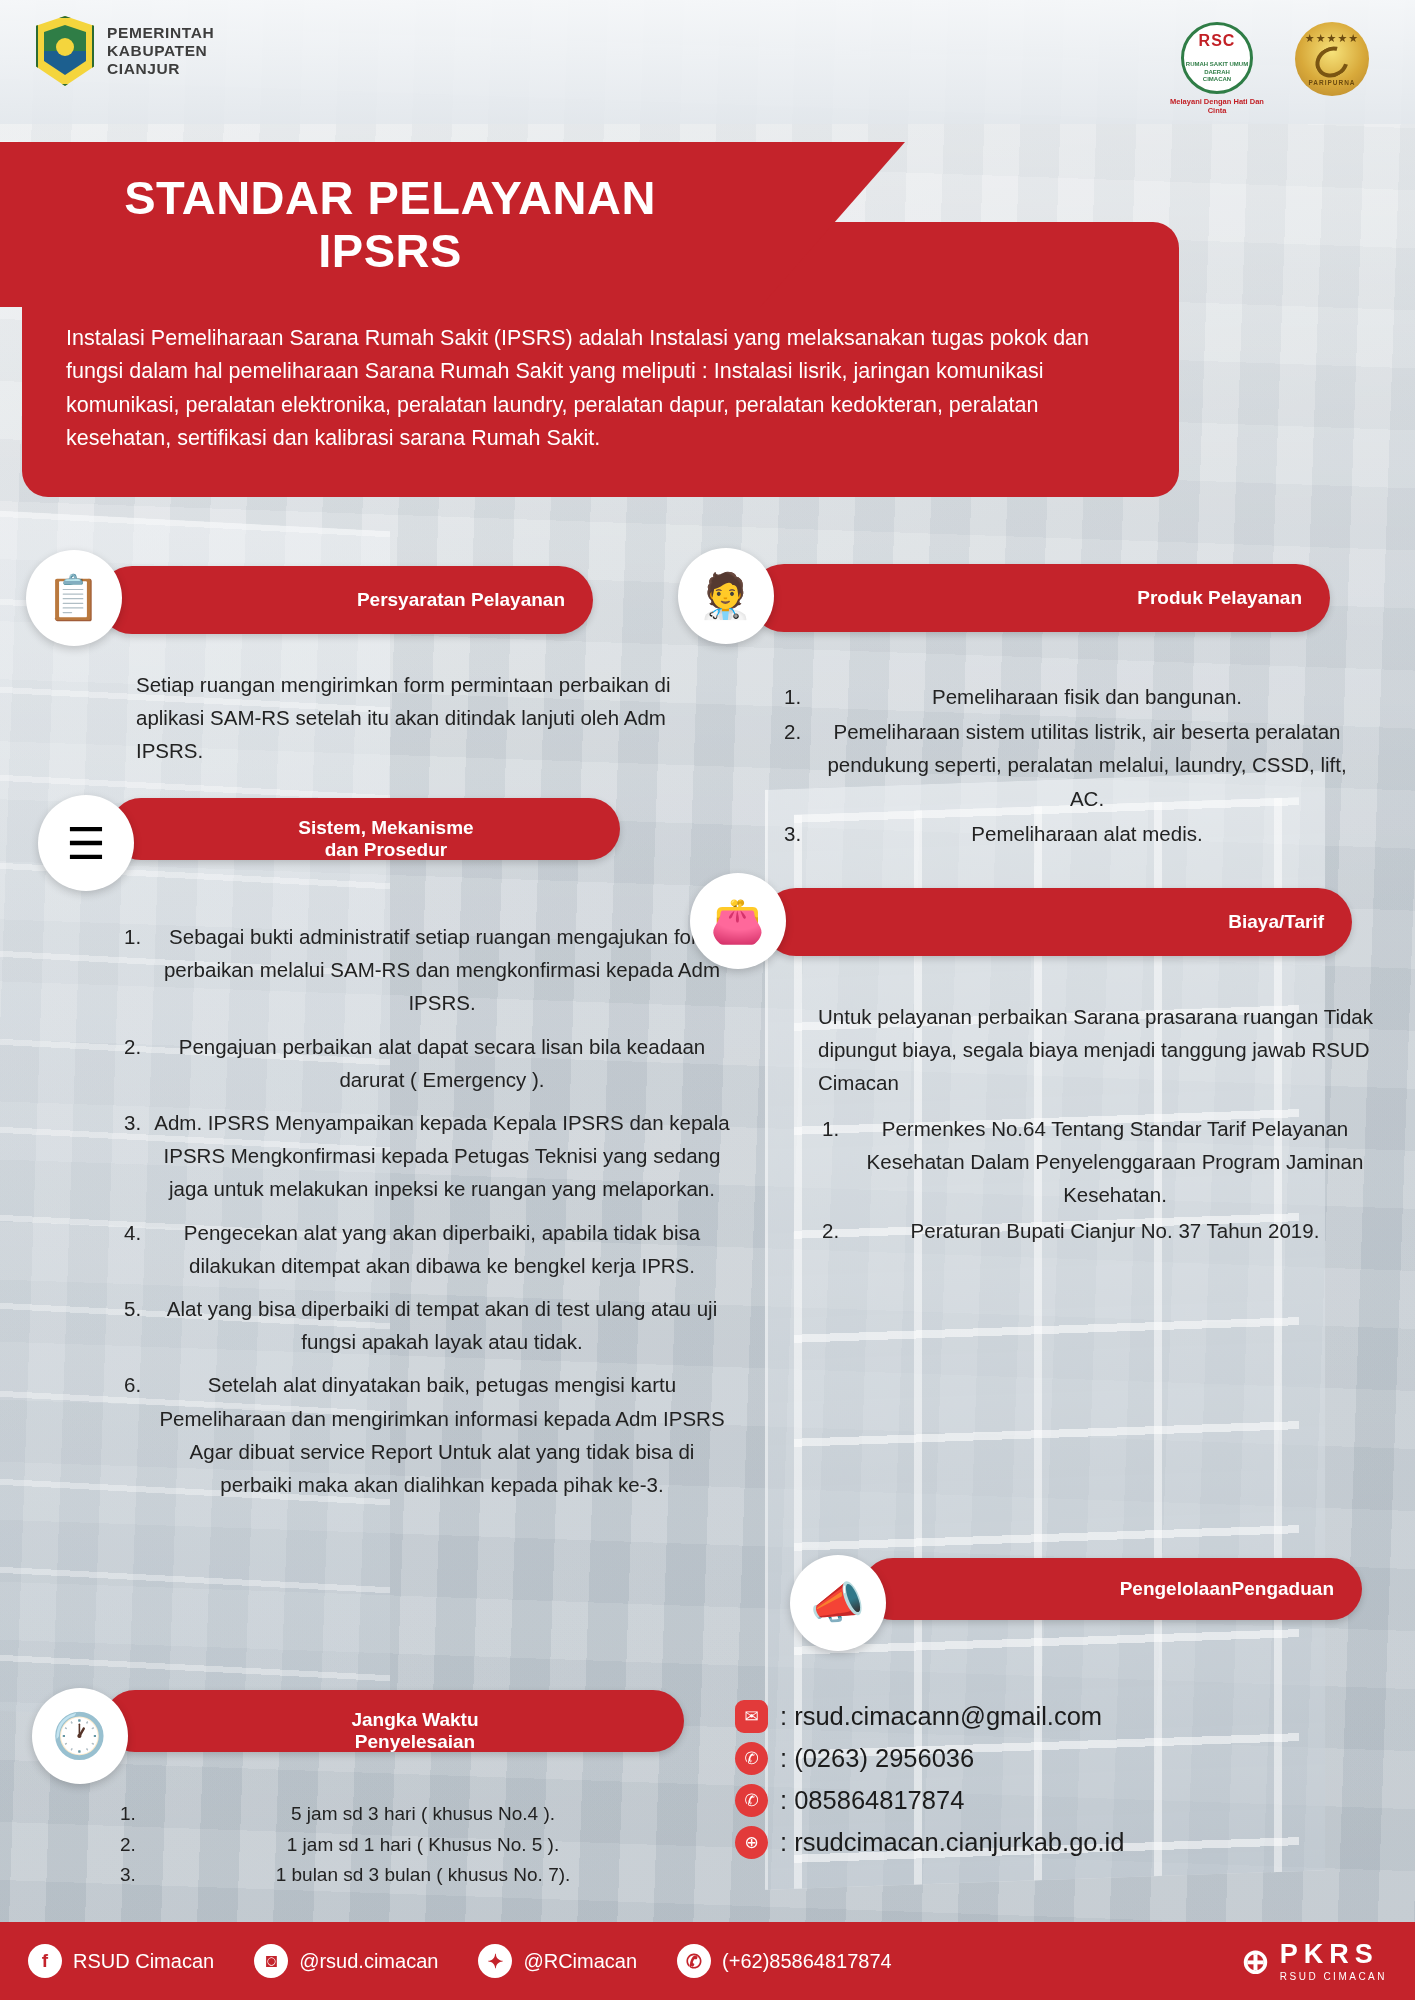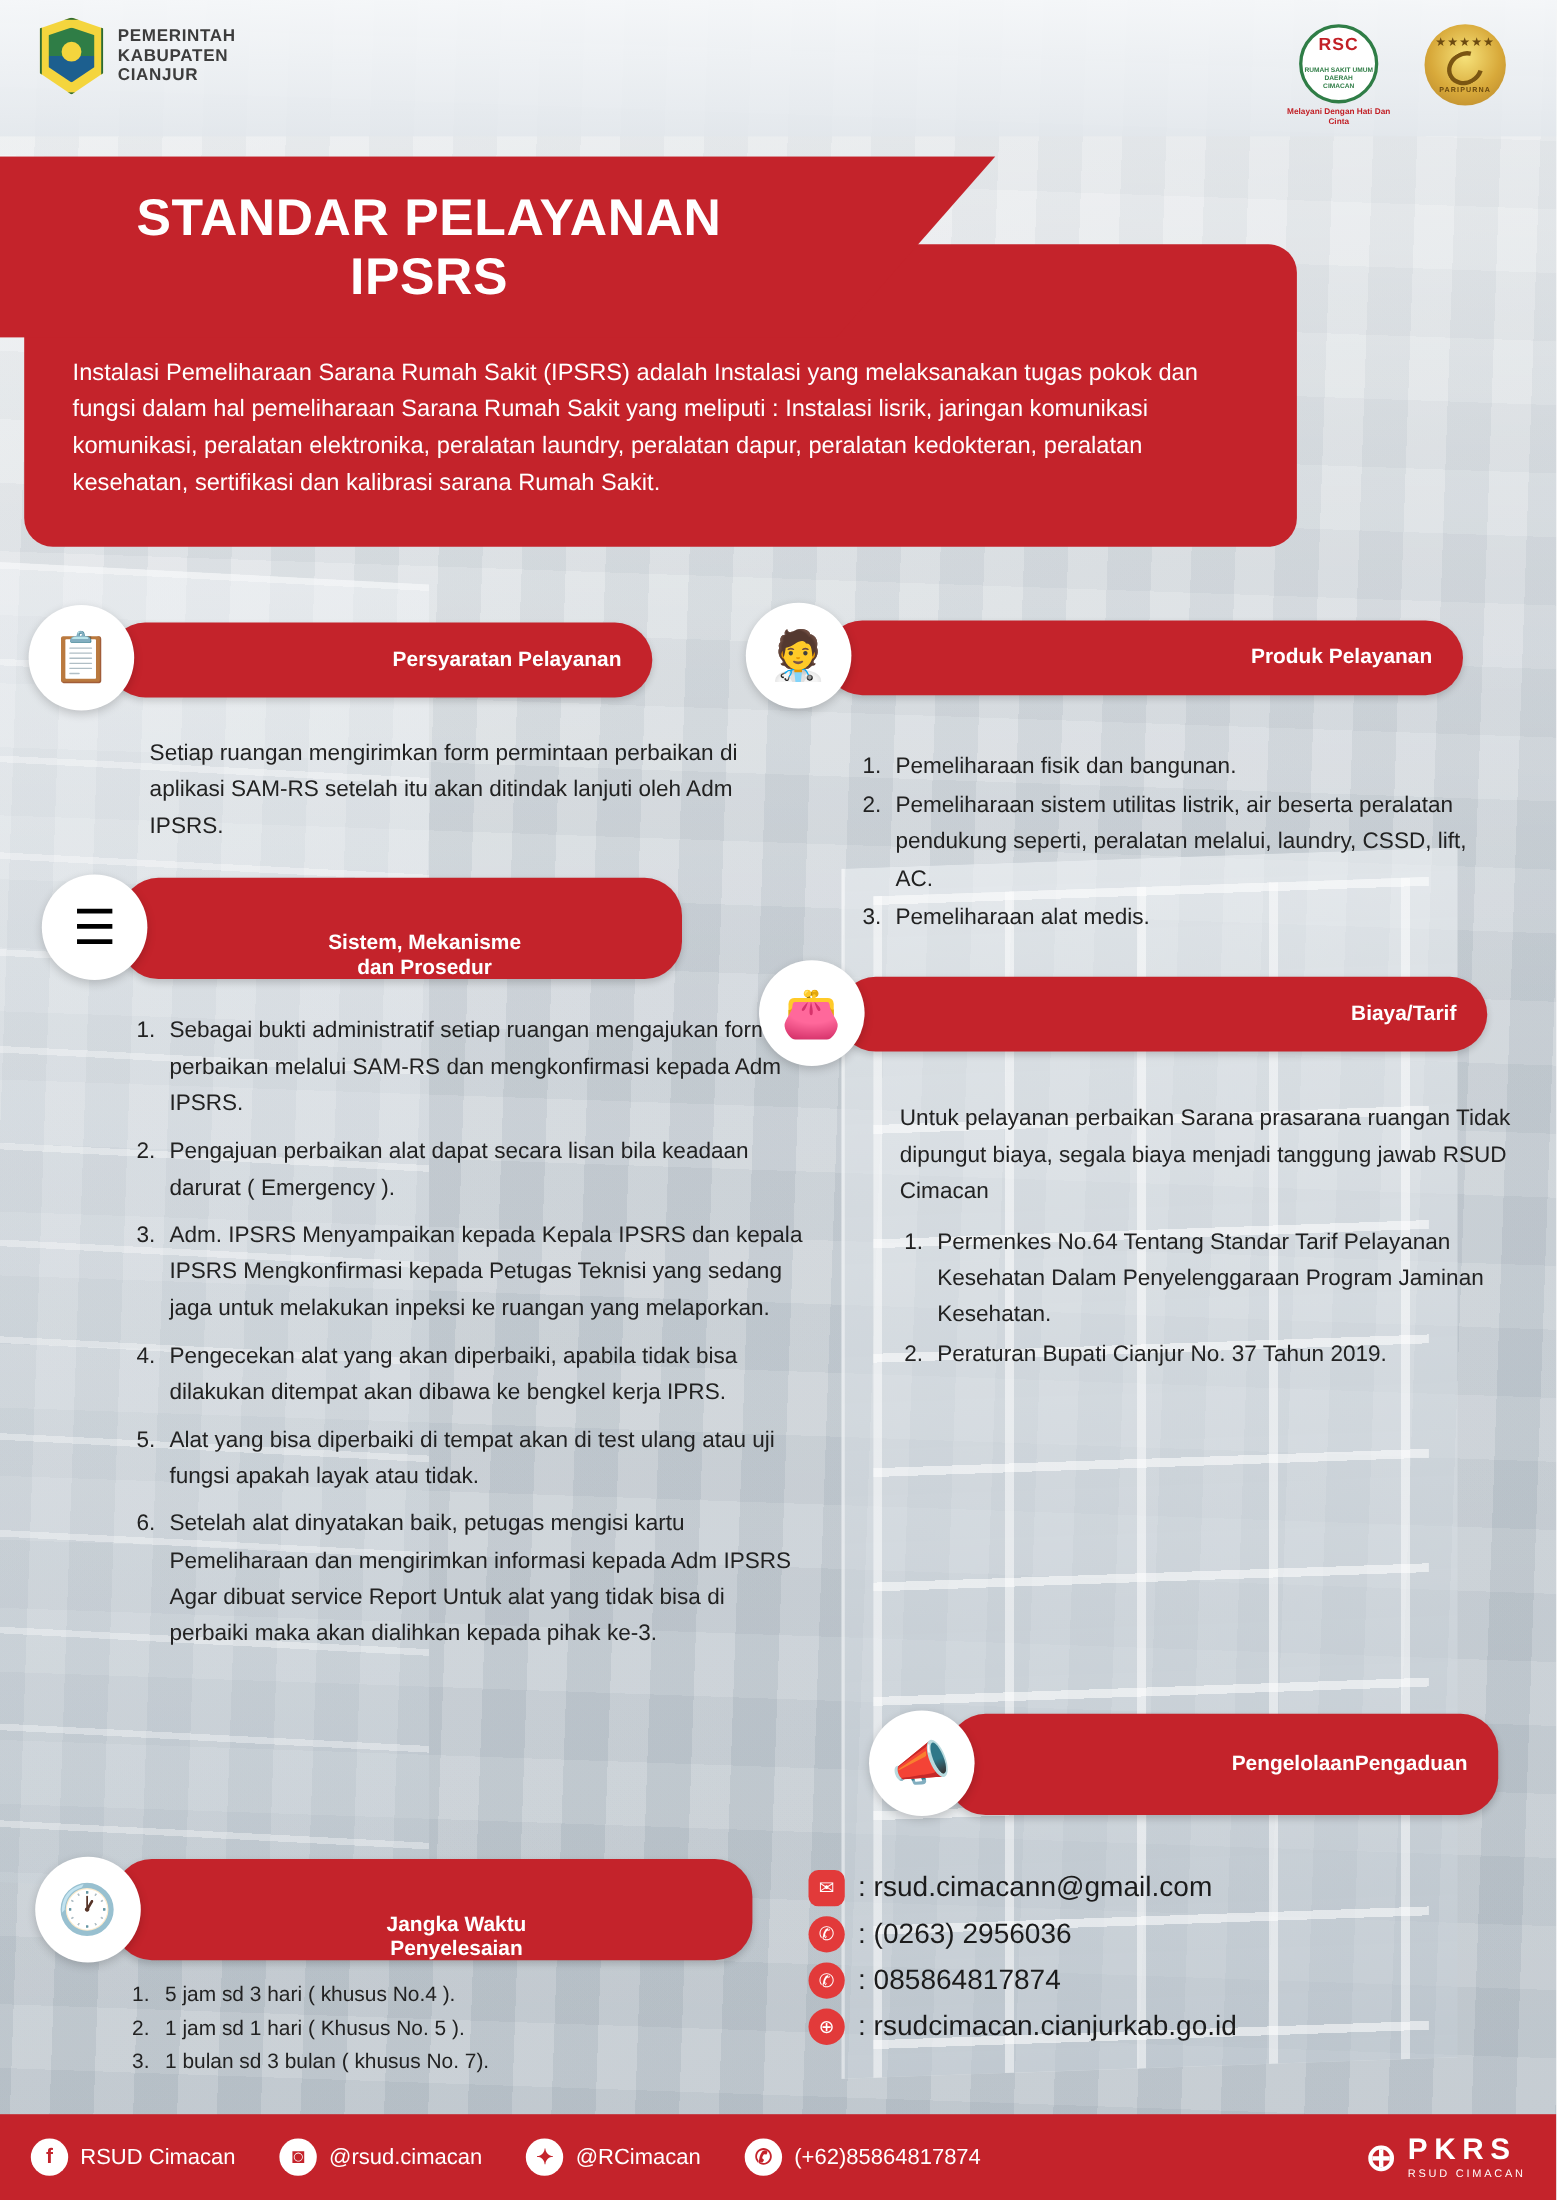--- a/index.html
+++ b/index.html
@@ -122,34 +122,34 @@
   .title-banner { z-index: 3; }
 
   
   .pill {
     position: absolute; background: #c4232b; border-radius: 34px;
     height: 68px; display: flex; align-items: center; justify-content: flex-end;
     color: #fff; font-weight: bold; font-size: 19px; text-align: center;
     line-height: 1.12; padding: 0 28px 0 70px;
     box-shadow: 0 3px 7px rgba(0,0,0,0.16);
   }
-  .pill.tall { height: 92px; }
+  .pill.tall { height: 62px; }
   .icon-bubble {
     position: absolute; width: 96px; height: 96px; border-radius: 50%;
     background: #fff; box-shadow: 0 3px 9px rgba(0,0,0,0.18);
     display: flex; align-items: center; justify-content: center;
     z-index: 4; font-size: 44px;
   }
 
   
   .body-text {
     position: absolute; color: #222; font-size: 20.5px; line-height: 1.62;
   }
   ol.num {
-    list-style: none; counter-reset: li;
+    list-style: none; counter-reset: li; text-align: center;
   }
   ol.num > li {
     counter-increment: li; position: relative; padding-left: 34px; margin-bottom: 2px;
   }
   ol.num > li:before {
     content: counter(li) "."; position: absolute; left: 4px; top: 0;
   }
   ol.num.tight > li { margin-bottom: 10px; }
 
   

